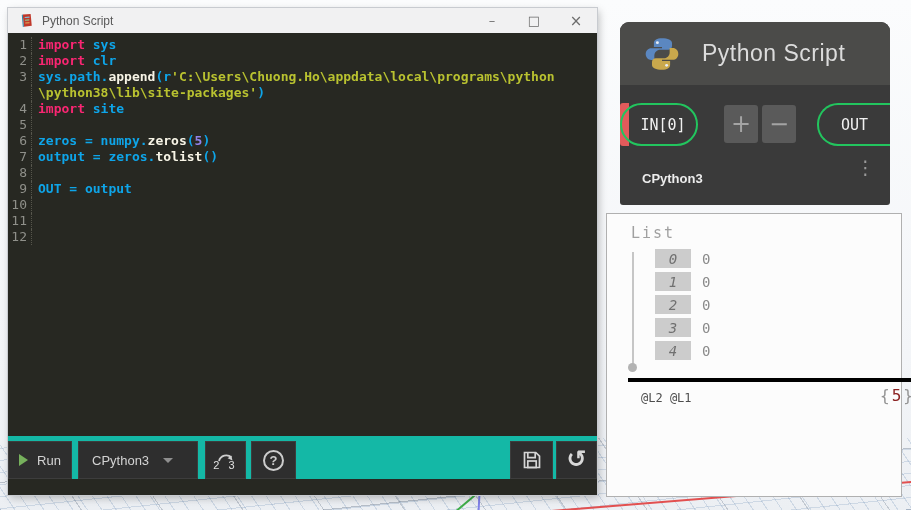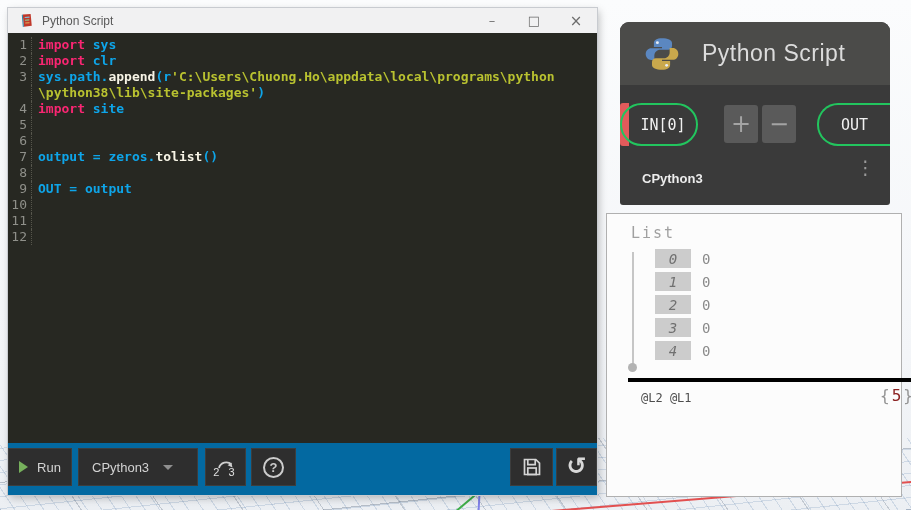--- a/index.html
+++ b/index.html
@@ -50,21 +50,21 @@
   .ln { flex:none; width:24px; text-align:right; padding-right:4px; color:#8f908a;
         border-right:1px dotted #56564c; font-weight:normal; }
   .lc { padding-left:6px; white-space:pre; font-weight:bold; color:#f4f4f0; }
   .tok-kw  { color:var(--kw); }
   .tok-pl  { color:#0ea5e9; }
   .tok-fn  { color:#f7f4e6; }
   .tok-str { color:var(--str); }
   .tok-num { color:var(--num); }
 
   .toolbar {
-    position:absolute; left:0; bottom:0; width:100%; height:52px; background:#0369a1;
+    position:absolute; left:0; bottom:16px; width:100%; height:43px; background:#14b8a6;
   }
   .tb-btn {
     position:absolute; top:5px; height:38px; background:#2e2e2e; border:1px solid #3d3d3d;
     display:flex; align-items:center; justify-content:center; color:#d3d3d3; font-size:13px;
     cursor:pointer;
   }
   .play-tri { width:0; height:0; border-left:9px solid var(--run-green);
               border-top:6px solid transparent; border-bottom:6px solid transparent; margin-right:9px; }
   .caret-down { width:0; height:0; border-left:5px solid transparent; border-right:5px solid transparent;
                 border-top:5px solid #8f8f8f; margin-left:14px; }
@@ -172,20 +172,21 @@
       <div class="codeline">
         <span class="ln">4</span>
         <span class="lc"><span class="tok-kw">import</span><span class="tok-pl"> site</span></span>
       </div>
       <div class="codeline">
         <span class="ln">5</span>
         <span class="lc"></span>
       </div>
       <div class="codeline">
         <span class="ln">6</span>
+        <span class="lc"><span class="tok-pl">zeros = numpy.</span><span class="tok-fn">zeros</span><span class="tok-pl">(</span><span class="tok-num">5</span><span class="tok-pl">)</span></span>
       </div>
       <div class="codeline">
         <span class="ln">7</span>
         <span class="lc"><span class="tok-pl">output = zeros.</span><span class="tok-fn">tolist</span><span class="tok-pl">()</span></span>
       </div>
       <div class="codeline">
         <span class="ln">8</span>
         <span class="lc"></span>
       </div>
       <div class="codeline">

